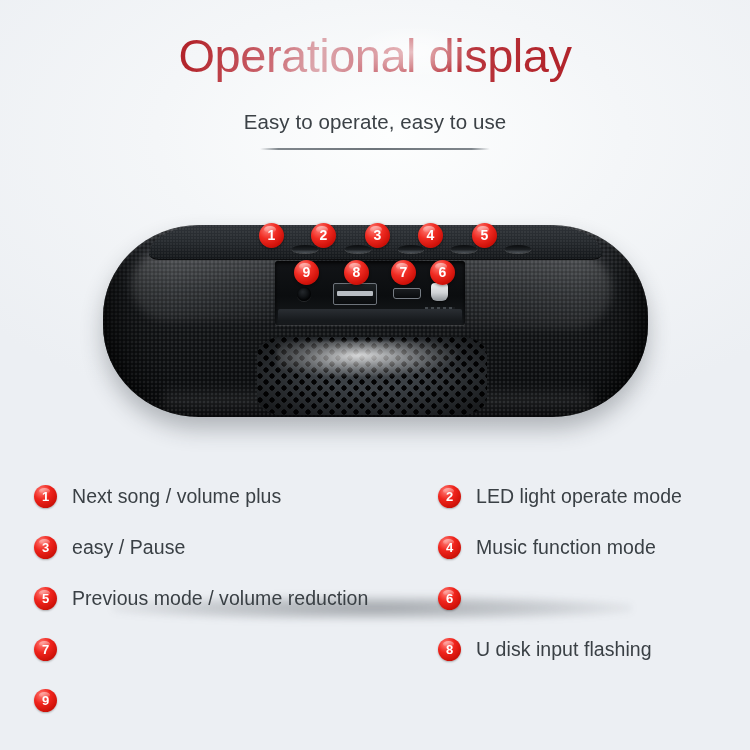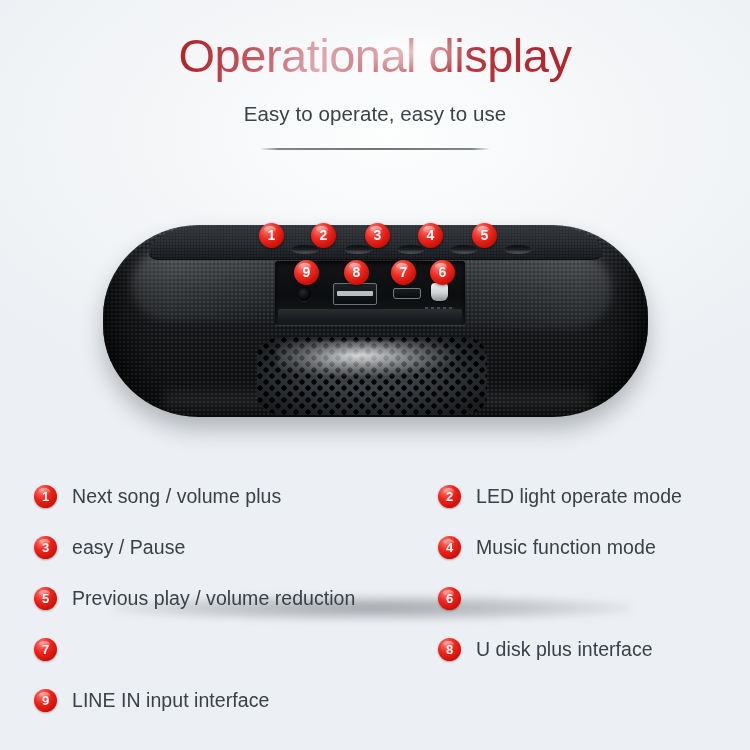--- a/index.html
+++ b/index.html
@@ -57,21 +57,21 @@
   .title-glare {
     position: absolute;
     left: 355px;
     top: 28px;
     width: 115px;
     height: 48px;
     background: radial-gradient(ellipse at center, rgba(255,255,255,0.62) 0%, rgba(255,255,255,0.30) 45%, rgba(255,255,255,0) 78%);
     pointer-events: none;
   }
   .subtitle {
-    margin: 4px;
+    margin: 12px;
     padding-top: 16px;
     font-size: 20.5px;
     font-weight: 400;
     color: #3b4146;
     letter-spacing: 0.1px;
   }
   .divider {
     position: absolute;
     left: 50%;
     transform: translateX(-50%);
@@ -473,37 +473,36 @@
           <span class="legend-text">easy / Pause</span>
         </div>
         <div class="legend-cell right">
           <span class="legend-badge">4</span>
           <span class="legend-text">Music function mode</span>
         </div>
       </div>
       <div class="legend-row tall">
         <div class="legend-cell left">
           <span class="legend-badge">5</span>
-          <span class="legend-text">Previous play / volume reduction</span>
+          <span class="legend-text">Previous mode / volume reduction</span>
         </div>
         <div class="legend-cell right">
           <span class="legend-badge">6</span>
         </div>
       </div>
       <div class="legend-row tall">
         <div class="legend-cell left">
           <span class="legend-badge">7</span>
         </div>
         <div class="legend-cell right">
           <span class="legend-badge">8</span>
-          <span class="legend-text">U disk plus interface</span>
+          <span class="legend-text">U disk input flashing</span>
         </div>
       </div>
       <div class="legend-row tall">
         <div class="legend-cell left">
           <span class="legend-badge">9</span>
-          <span class="legend-text">LINE IN input interface</span>
         </div>
         <div class="legend-cell right"></div>
       </div>
     </div>
 
 </div>
 
 </body></html>

